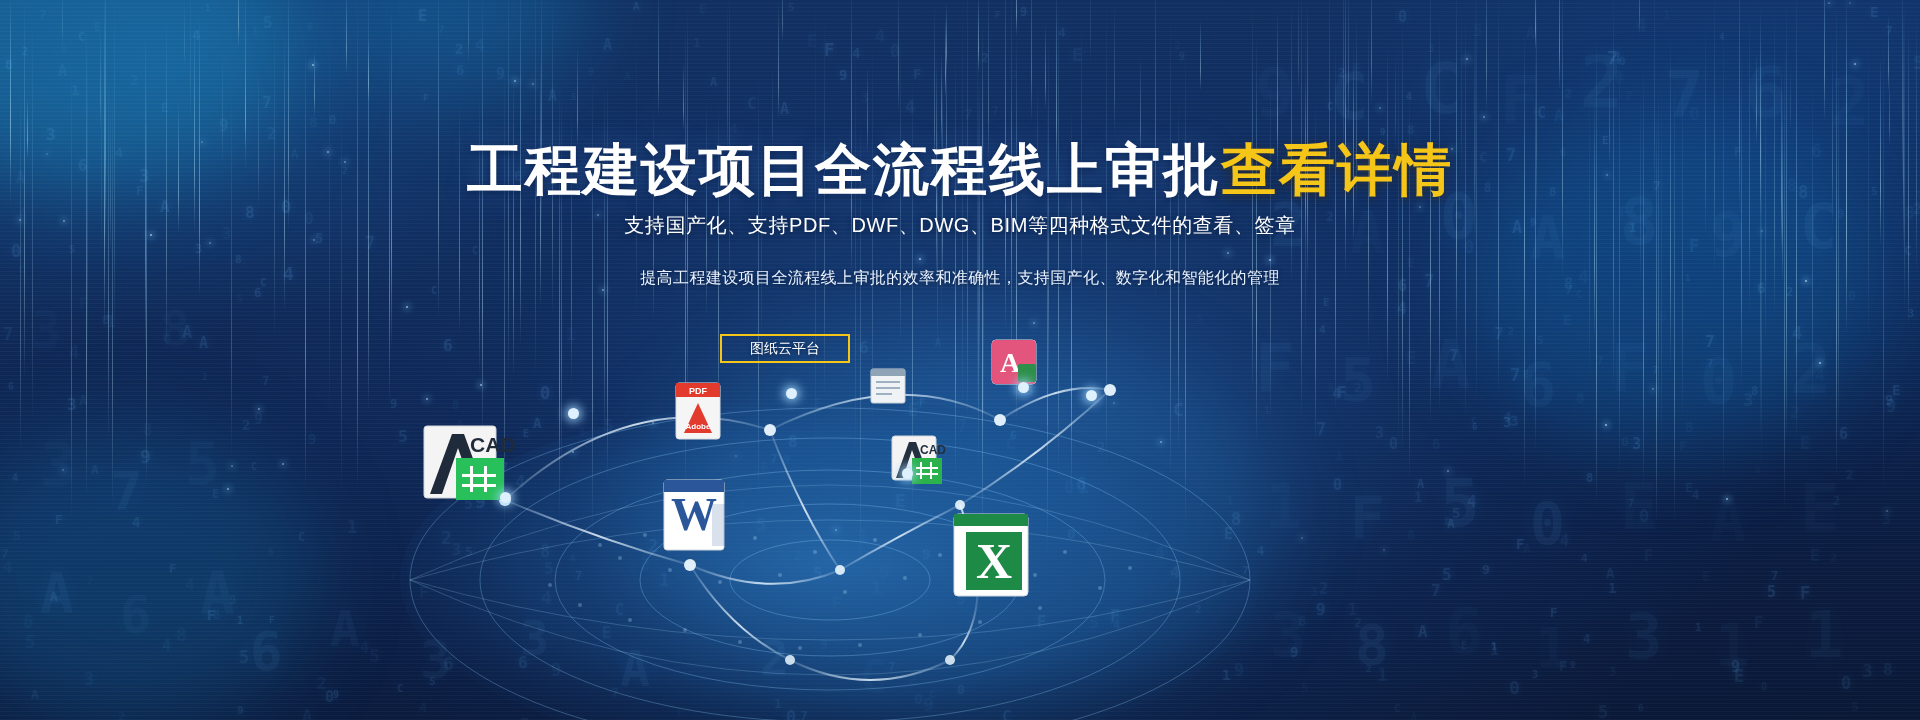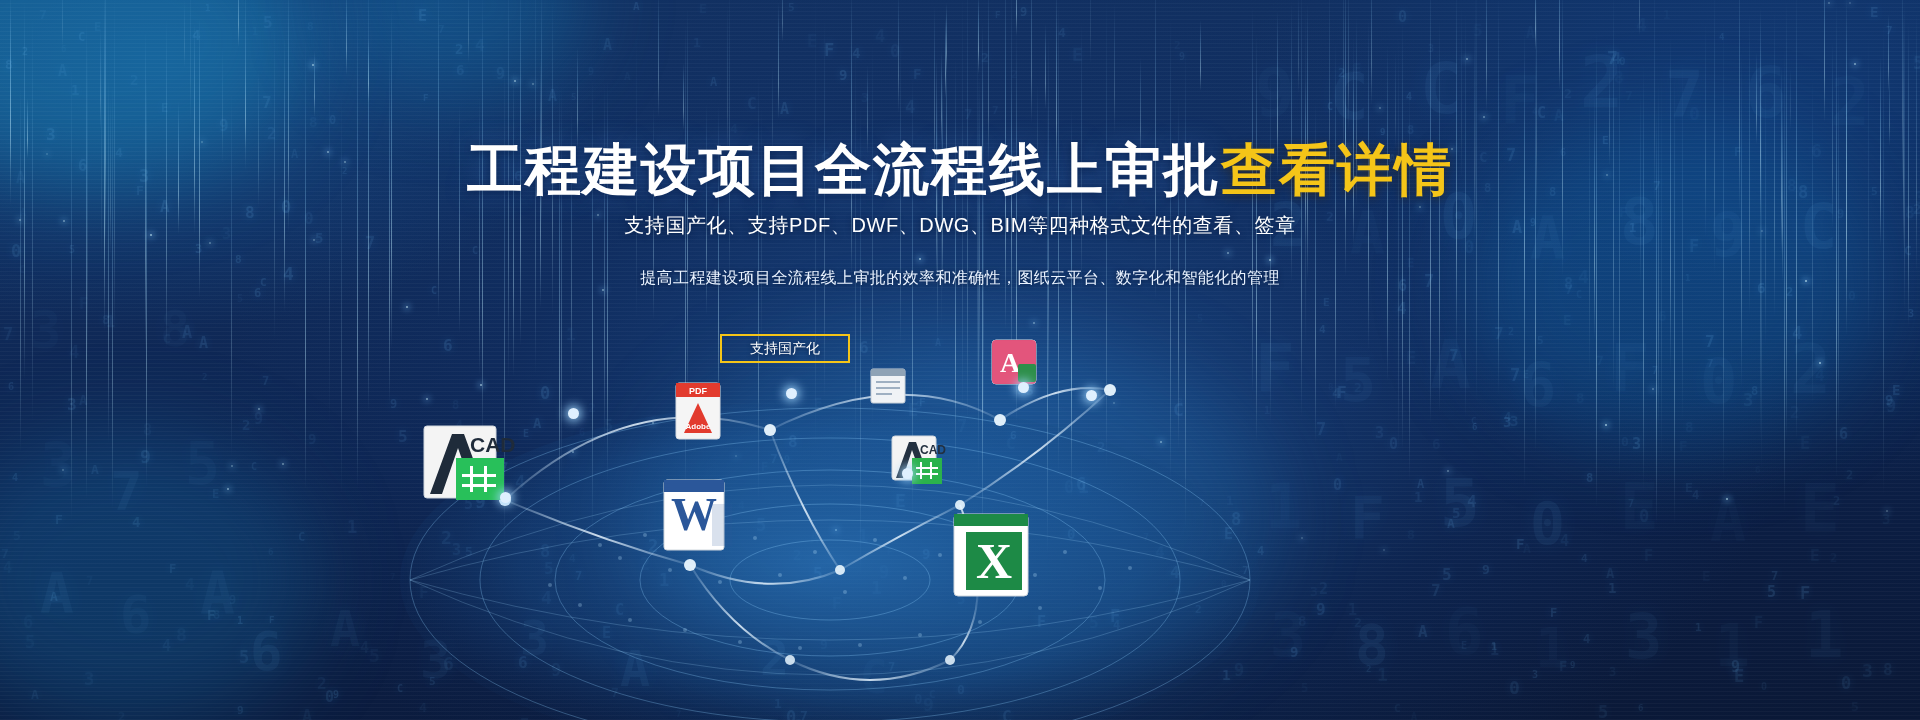--- a/index.html
+++ b/index.html
@@ -982,24 +982,24 @@
   <div class="nodedot" style="left:1018px;top:382px;"></div>
   <div class="nodedot" style="left:1086px;top:390px;"></div>
   <div class="nodedot" style="left:902px;top:468px;"></div>
 
   <div class="content">
     <div class="title"><span>工程建设项目全流程线上审批</span><span class="accent">查看详情</span></div>
 
     <div class="subtitle">支持国产化、支持PDF、DWF、DWG、BIM等四种格式文件的查看、签章</div>
 
     <div class="desc">
-      <div>提高工程建设项目全流程线上审批的效率和准确性，图纸云平台、数字化和智能化的管理</div>
+      <div>提高工程建设项目全流程线上审批的效率和准确性，支持国产化、数字化和智能化的管理</div>
     </div>
 
-    <div class="cta">支持国产化</div>
+    <div class="cta">图纸云平台</div>
   </div>
 
 <div class="bigdig" style="left:1255px;top:55px;font-size:66px;opacity:0.13">9</div>
     <div class="bigdig" style="left:1330px;top:60px;font-size:64px;opacity:0.29">C</div>
     <div class="bigdig" style="left:1420px;top:48px;font-size:70px;opacity:0.28">C</div>
     <div class="bigdig" style="left:1500px;top:62px;font-size:66px;opacity:0.12">F</div>
     <div class="bigdig" style="left:1580px;top:40px;font-size:72px;opacity:0.24">2</div>
     <div class="bigdig" style="left:1665px;top:58px;font-size:64px;opacity:0.25">7</div>
     <div class="bigdig" style="left:1745px;top:52px;font-size:70px;opacity:0.20">6</div>
     <div class="bigdig" style="left:1830px;top:64px;font-size:66px;opacity:0.14">2</div>

